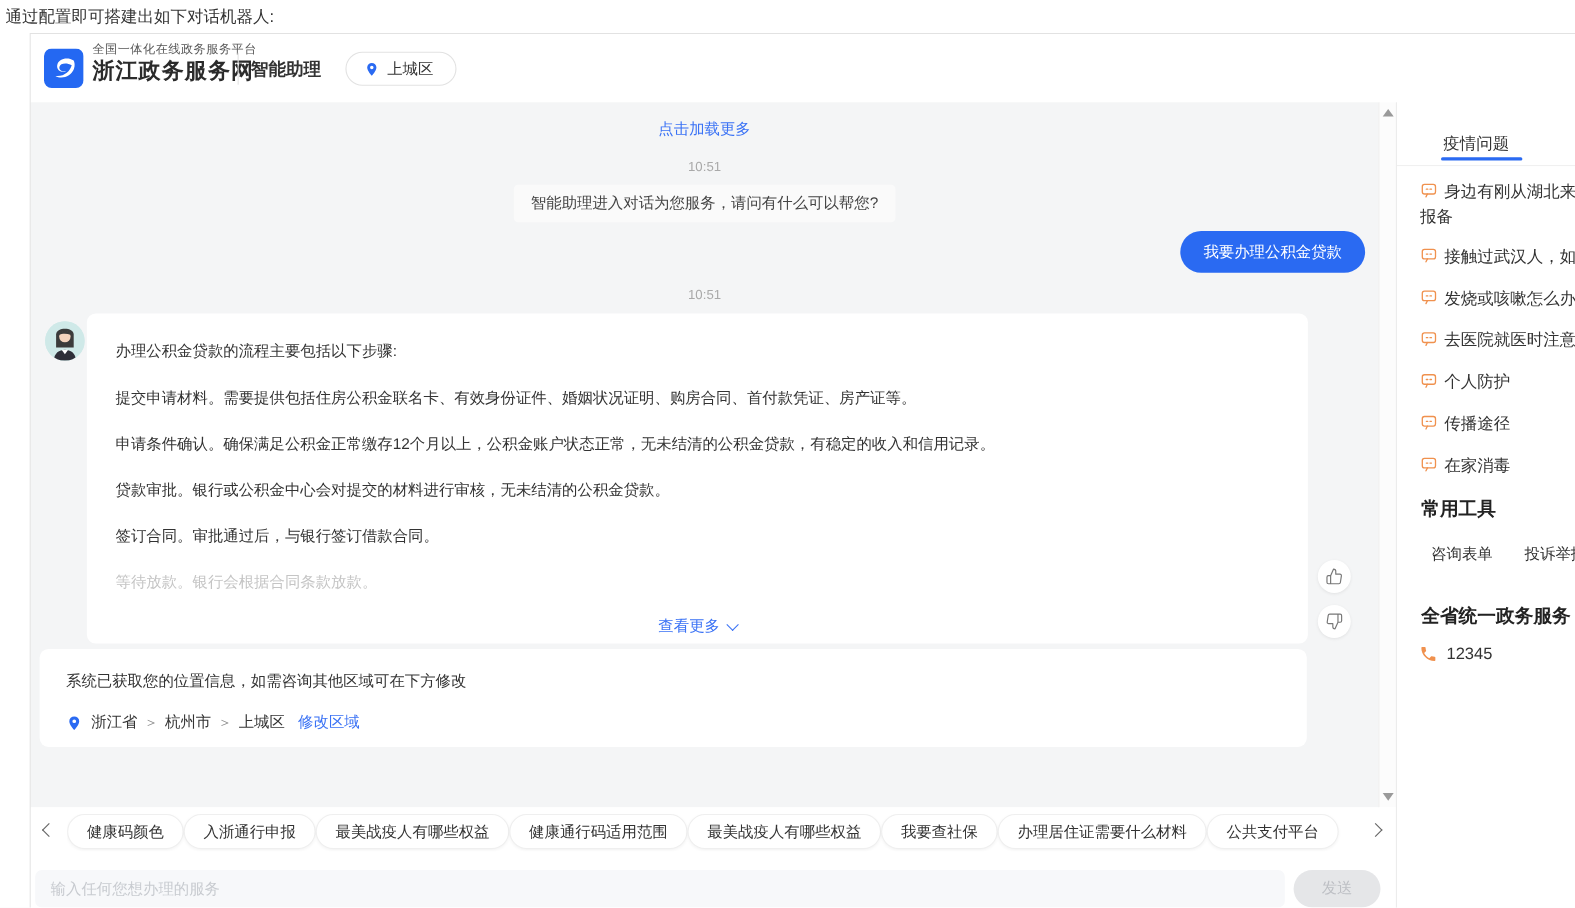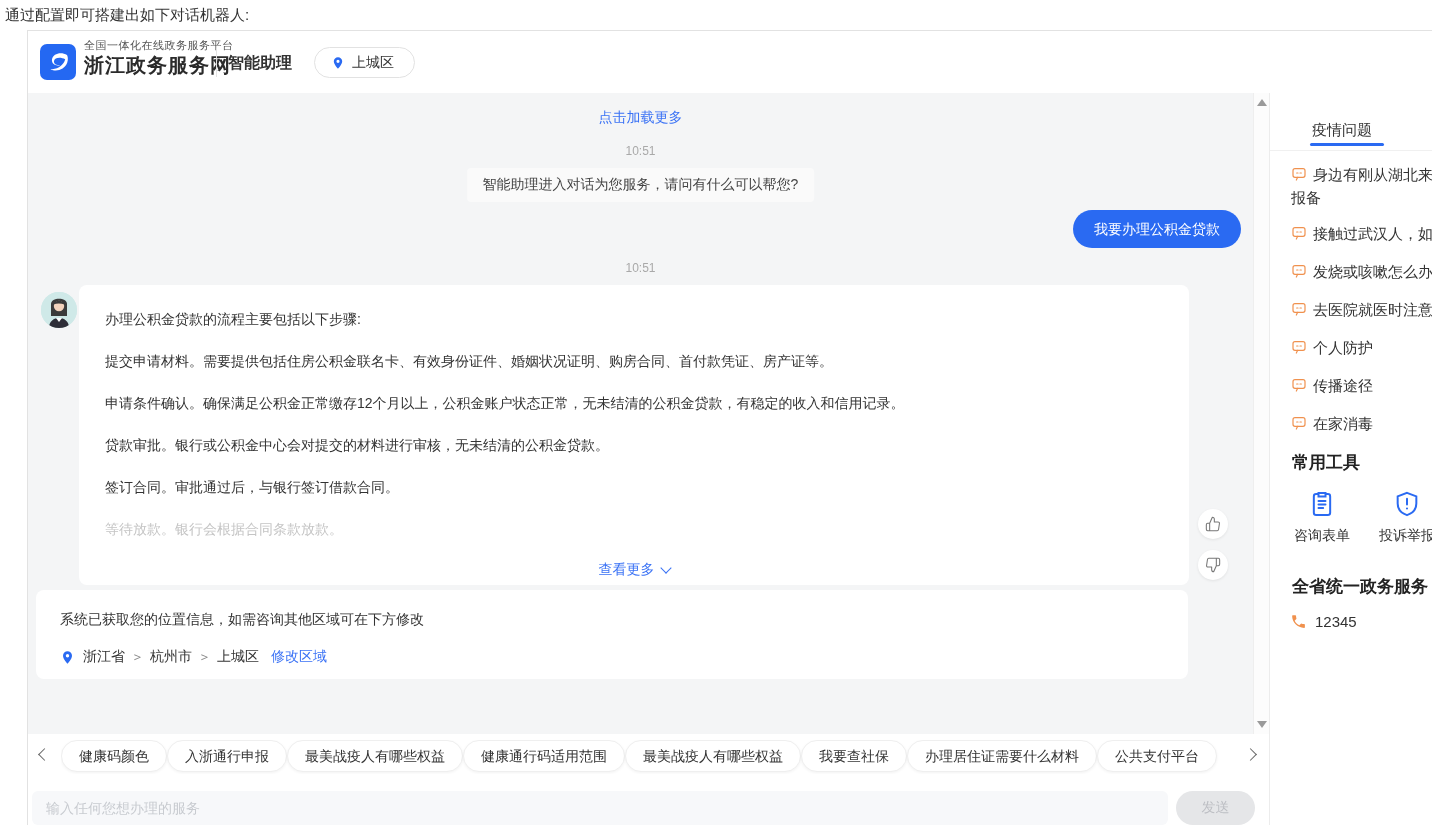--- a/index.html
+++ b/index.html
@@ -93,21 +93,21 @@
   .tabbar { position:relative; height:58px; border-bottom:1px solid #f0f0f0; }
   .tab { position:absolute; left:42px; top:28px; font-size:15px; color:#333; cursor:pointer; }
   .tab-underline { position:absolute; left:40px; top:50px; width:74px; height:3px;
                    background:var(--accent,#2a6af2); border-radius:2px; }
   .q-list { list-style:none; margin:13px 0 0; padding:0 10px 0 21px; }
   .q-list li { font-size:15px; color:#333; line-height:21px; margin-bottom:15px; cursor:pointer; }
   .q-icon { display:inline-block; vertical-align:-2px; margin-right:6px; }
   .q-text { white-space:pre-line; }
   .side-heading { margin:14px 0 0 22px; font-size:17px; font-weight:700; color:#222; }
   .tools { display:flex; gap:25px; margin:16px 0 0 22px; }
-  .tool { display:flex; flex-direction:column; align-items:center; width:60px; gap:9px; cursor:pointer; }
+  .tool { display:flex; flex-direction:row; align-items:center; width:60px; gap:9px; cursor:pointer; }
   .tool-label { font-size:14px; color:#333; white-space:nowrap; }
   .hotline-heading { margin:30px 0 0 22px; font-size:17px; font-weight:700; color:#222; }
   .hotline { display:flex; align-items:center; gap:8px; margin:15px 0 0 20px; }
   .hotline-number { font-size:15px; color:#333; }
 </style>
 </head>
 <body>
 
 <div class="caption">通过配置即可搭建出如下对话机器人:</div>
 

